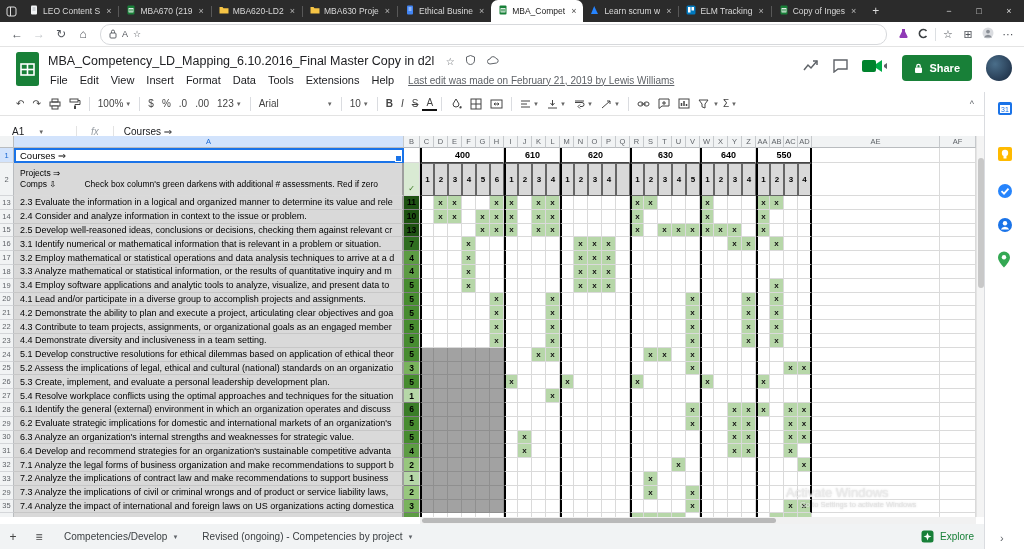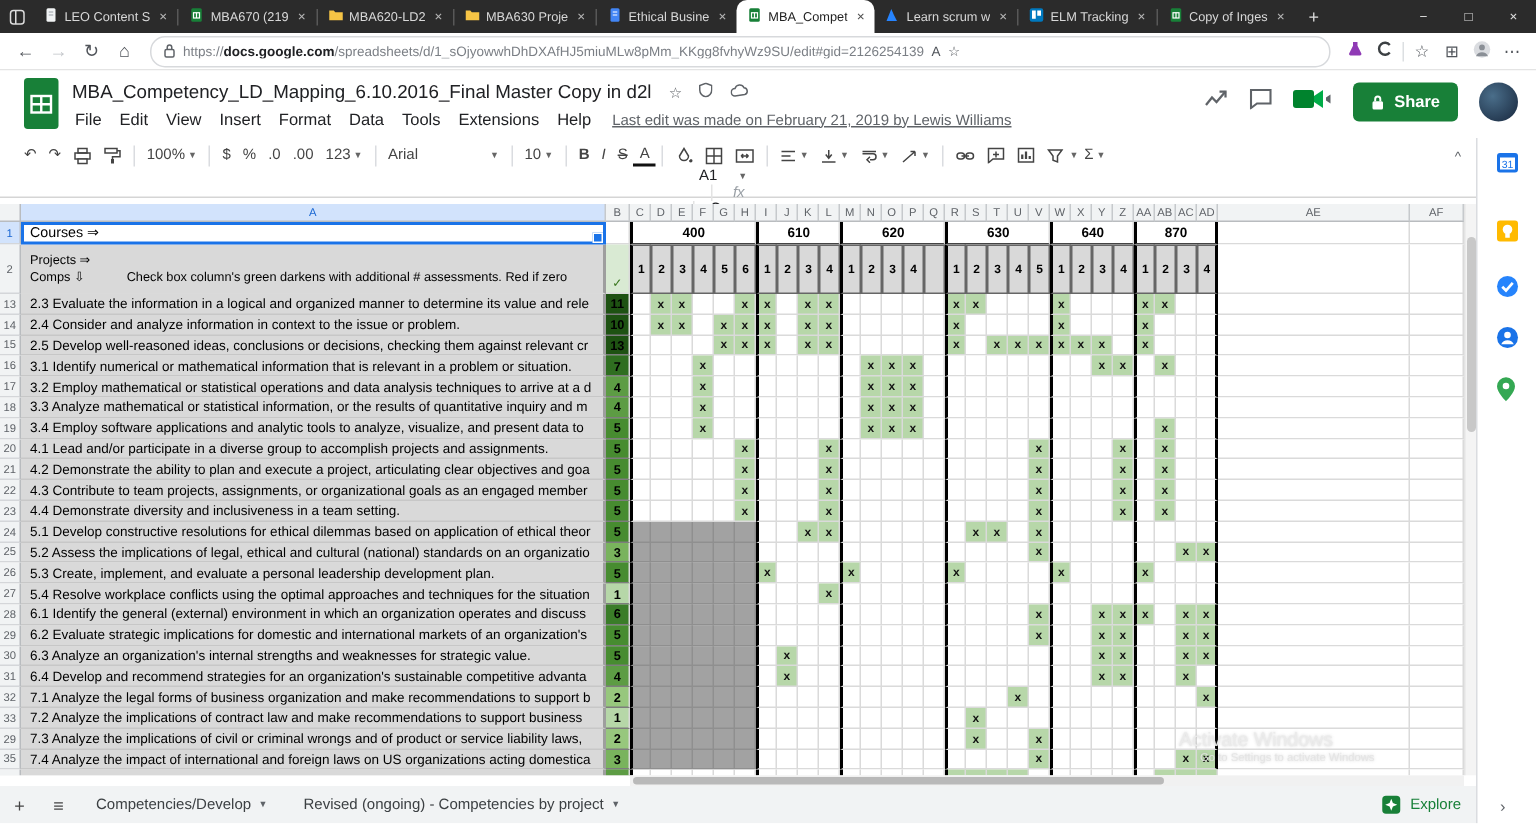--- a/index.html
+++ b/index.html
@@ -46,21 +46,21 @@
   #toolbar{position:absolute;left:0;top:92px;width:984px;height:24px;border-bottom:1px solid #e3e3e3;display:flex;align-items:center;padding-left:12px;box-sizing:border-box;color:#444;font-size:10px;background:#fff;}
   .ti{padding:1px 4px;display:flex;align-items:center;gap:2px;white-space:nowrap;}
   .ti svg{display:block;}
   .tsep2{width:1px;height:14px;background:#dadce0;margin:0 4px;}
   .caret{font-size:6px;color:#666;}
   .strike{text-decoration:line-through;}
   .tcolor{border-bottom:2px solid #111;line-height:10px;}
   #tb-collapse{margin-left:auto;margin-right:10px;color:#5f6368;font-size:9px;}
 
   
-  #fbar{position:absolute;left:0;top:112px;width:984px;height:20px;border-bottom:1px solid #d5d5d5;display:flex;align-items:center;font-size:10px;color:#202124;box-sizing:border-box;background:#fff;flex-direction:column;}
+  #fbar{position:absolute;left:0;top:122px;width:984px;height:20px;border-bottom:1px solid #d5d5d5;display:flex;align-items:center;font-size:10px;color:#202124;box-sizing:border-box;background:#fff;}
   #namebox{width:64px;padding-left:12px;display:flex;align-items:center;gap:14px;}
   #fxlab{color:#9aa0a6;font-style:italic;padding:0 14px;border-left:1px solid #e3e3e3;}
   #fval{padding-left:10px;border-left:1px solid #e3e3e3;}
 
   
   #grid{position:absolute;left:0;top:136px;width:976px;height:381px;overflow:hidden;background:#fff;}
   .grow{display:flex;width:976px;}
   .gc{box-sizing:border-box;height:100%;flex:0 0 auto;border-right:1px solid #dadada;border-bottom:1px solid #dadada;font-size:8px;display:flex;align-items:center;justify-content:center;background:#fff;overflow:hidden;color:#000;}
   .colhead{background:#f1f3f4;border-right:1px solid #c6c9cc;border-bottom:1px solid #b9bcbf;color:#5f6368;font-size:7.5px;}
   .ahead{background:#d2e3fc;color:#1967d2;}
@@ -212,21 +212,20 @@
   <div id="addrbar">
     <span class="navic">←</span>
     <span class="navic disabled">→</span>
     <span class="navic">↻</span>
     <span class="navic">⌂</span>
     <div id="urlpill">
       <svg width="8" height="10" viewBox="0 0 8 10">
           <rect x="1" y="4" width="6" height="5" rx="1" fill="none" stroke="#5f6368"></rect>
           <path d="M2.5 4 V2.5 a1.5 1.5 0 0 1 3 0 V4" fill="none" stroke="#5f6368"></path>
         </svg>
-      <span id="urltext"><span>https://</span><b>docs.google.com</b><span>/spreadsheets/d/1_sOjyowwhDhDXAfHJ5miuMLw8pMm_KKgg8fvhyWz9SU/edit#gid=2126254139</span></span>
       <span class="pillic">A</span>
       <span class="pillic">☆</span>
     </div>
     <span class="extic">
       <svg width="11" height="11" viewBox="0 0 11 11">
           <path d="M4 1 h3 v2.5 l2.5 5 a1 1 0 0 1 -1 1.5 h-6 a1 1 0 0 1 -1 -1.5 l2.5 -5 z" fill="#8f3ab5"></path>
         </svg>
     </span>
     <span class="extic">
       <svg width="11" height="11" viewBox="0 0 11 11">
@@ -478,21 +477,21 @@
       </div>
       <div class="grow" style="height: 15px;">
         <div class="gc gut sel-gut" style="width: 14px;">1</div>
         <div class="gc a1cell" style="width: 390px;">Courses ⇒<div class="a1handle"></div></div>
         <div class="gc" style="width: 16px;"></div>
         <div class="gc ghdr" style="width: 84px;">400</div>
         <div class="gc ghdr" style="width: 56px;">610</div>
         <div class="gc ghdr" style="width: 70px;">620</div>
         <div class="gc ghdr" style="width: 70px;">630</div>
         <div class="gc ghdr" style="width: 56px;">640</div>
-        <div class="gc ghdr gend" style="width: 56px;">870</div>
+        <div class="gc ghdr gend" style="width: 56px;">550</div>
         <div class="gc" style="width: 128px;"></div>
         <div class="gc" style="width: 36px;"></div>
       </div>
       <div class="grow" style="height: 33px;">
         <div class="gc gut" style="width: 14px;">2</div>
         <div class="gc notecell" style="width: 390px;">
           <div>Projects ⇒</div>
           <div style="display: flex;">
             <div>Comps ⇩</div>
             <div class="noteind">Check box column's green darkens with additional # assessments. Red if zero</div>

